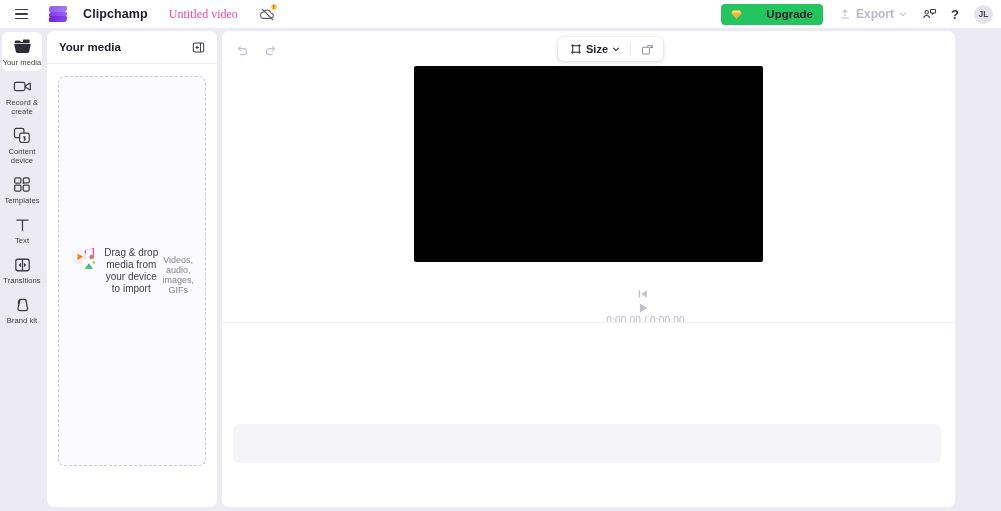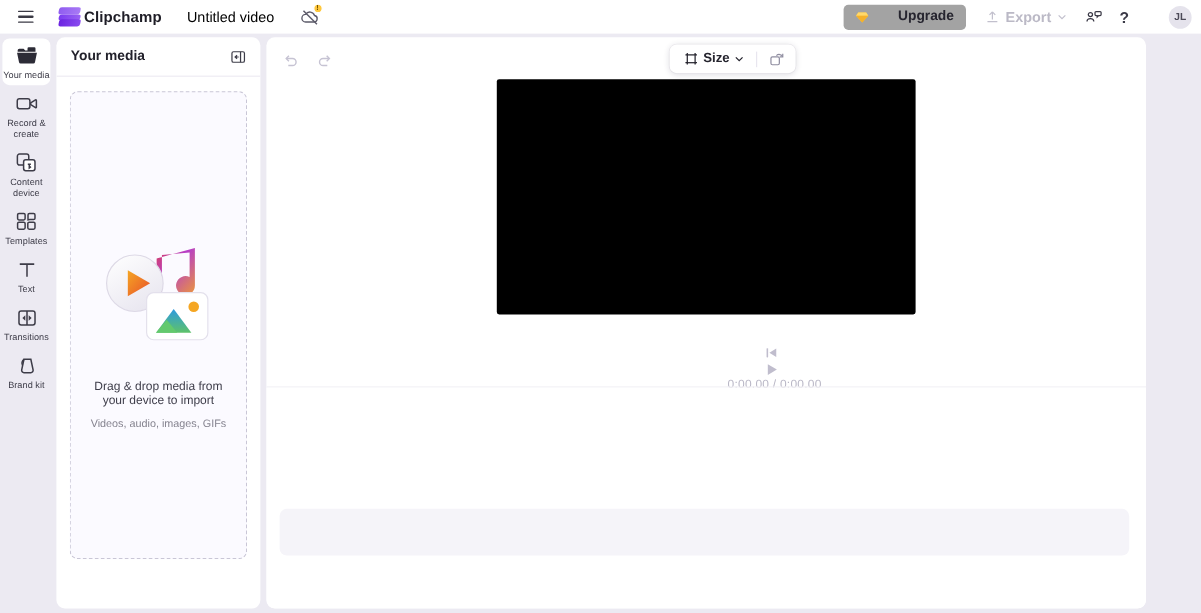--- a/index.html
+++ b/index.html
@@ -19,69 +19,69 @@
     display: flex; align-items: center;
     z-index: 20;
   }
   .hamburger {
     width: 30px; height: 28px;
     display: flex; flex-direction: column; align-items: center; justify-content: center;
     gap: 3px; cursor: pointer; margin-left: 6px;
   }
   .hamburger i { display: block; width: 13px; height: 1.6px; background: #3b3a45; border-radius: 1px; }
 
-  .brand { display: flex; align-items: center; gap: 3px; margin-left: 13px; cursor: pointer; }
+  .brand { display: flex; align-items: center; gap: 16px; margin-left: 13px; cursor: pointer; }
   .brand-logo { width: 18px; height: 16px; position: relative; }
   .brand-logo .s1, .brand-logo .s2, .brand-logo .s3 {
     position: absolute; left: 0; width: 18px; border-radius: 2px;
   }
   .brand-logo .s1 { top: 0;    height: 6px;  background: linear-gradient(100deg,#8f5bf0,#a97bf5); transform: skewX(-12deg); }
   .brand-logo .s2 { top: 5.5px;  height: 5px;  background: linear-gradient(100deg,#7a3af0,#9a63f2); transform: skewX(-12deg); }
   .brand-logo .s3 { top: 10px; height: 6px;  background: linear-gradient(100deg,#6a22e0,#8a4cf0); transform: skewX(-12deg); }
   .brand-name { font-size: 12.5px; font-weight: bold; color: #1e1d26; letter-spacing: .1px; }
 
   .project-title {
     margin-left: 12px; height: 20px; padding: 0 9px;
     display: flex; align-items: center;
-    font-size: 12px; color: #000000;
-    border-radius: 3px; cursor: text; background: #fff;
+    font-size: 12px; color: #ec4899;
+    border-radius: 3px; cursor: text; background: #fff; font-family: Liberation Serif, serif;
   }
 
   .sync-icon { margin-left: 10px; width: 22px; height: 22px; position: relative; cursor: pointer; display:flex; align-items:center; justify-content:center;}
   .badge-dot {
     position: absolute; top: 0px; right: 1px;
     width: 8px; height: 8px; border-radius: 50%;
     background: #ffc83d; border: 1px solid #fff;
     display:flex; align-items:center; justify-content:center;
     font-size:6px; color:#6b4b00; font-weight:bold; line-height:1;
   }
 
   .topbar-right { margin-left: auto; display: flex; align-items: center; gap: 2px; padding-right: 8px; }
   .upgrade-btn {
     display: flex; align-items: center; gap: 24px;
     height: 21px; padding: 0 10px; border-radius: 4px;
-    background: #a3a3a3; cursor: pointer;
+    background: #22c55e; cursor: pointer;
     font-size: 11.5px; font-weight: bold; color: #26252f;
   }
   .diamond { width: 11px; height: 11px; display:block; }
   .export-btn {
     display: flex; align-items: center; gap: 5px;
     height: 21px; padding: 0 8px; margin-left: 6px; border-radius: 4px;
     font-size: 12px; font-weight: bold; color: #bbb9c6; cursor: default;
   }
   .icon-btn {
     width: 24px; height: 24px; border-radius: 4px;
     display: flex; align-items: center; justify-content: center;
     cursor: pointer; color: #3a3946;
   }
   .avatar {
     width: 19px; height: 19px; border-radius: 50%;
     background: #e5e3ec; color: #4c4a58;
     display: flex; align-items: center; justify-content: center;
-    font-size: 8.5px; font-weight: bold; margin-left: 23px; cursor: pointer;
+    font-size: 8.5px; font-weight: bold; margin-left: 5px; cursor: pointer;
   }
 
   
   .rail {
     position: absolute; left: 0; top: 28px; width: 44px; height: 483px;
     background: #eceaf2;
     padding-top: 4px;
     display: flex; flex-direction: column; align-items: center; gap: 1px;
     z-index: 12;
   }
@@ -125,21 +125,21 @@
     display: flex; align-items: center; justify-content: center;
     border-left: 1px solid rgba(255,255,255,.35);
   }
 
   .panel-sep { height: 1px; background: #eeecf3; margin: 0 0 0 0; }
 
   .dropzone {
     margin: 12px 11px 11px 11px; height: 390px;
     border: 1.4px dashed #c9c6d6; border-radius: 7px;
     background: #fbfaff;
-    display: flex; flex-direction: column; align-items: center;
+    display: flex; align-items: center;
     justify-content: center; padding: 10px;
   }
   .dz-art { width: 108px; height: 104px; margin-bottom: 28px; }
   .dz-line1 {
     font-size: 10px; color: #3e3d4a; text-align: center;
     line-height: 12px; max-width: 125px;
   }
   .dz-line2 { font-size: 9px; color: #85838f; text-align: center; margin-top: 7px; }
 
   

